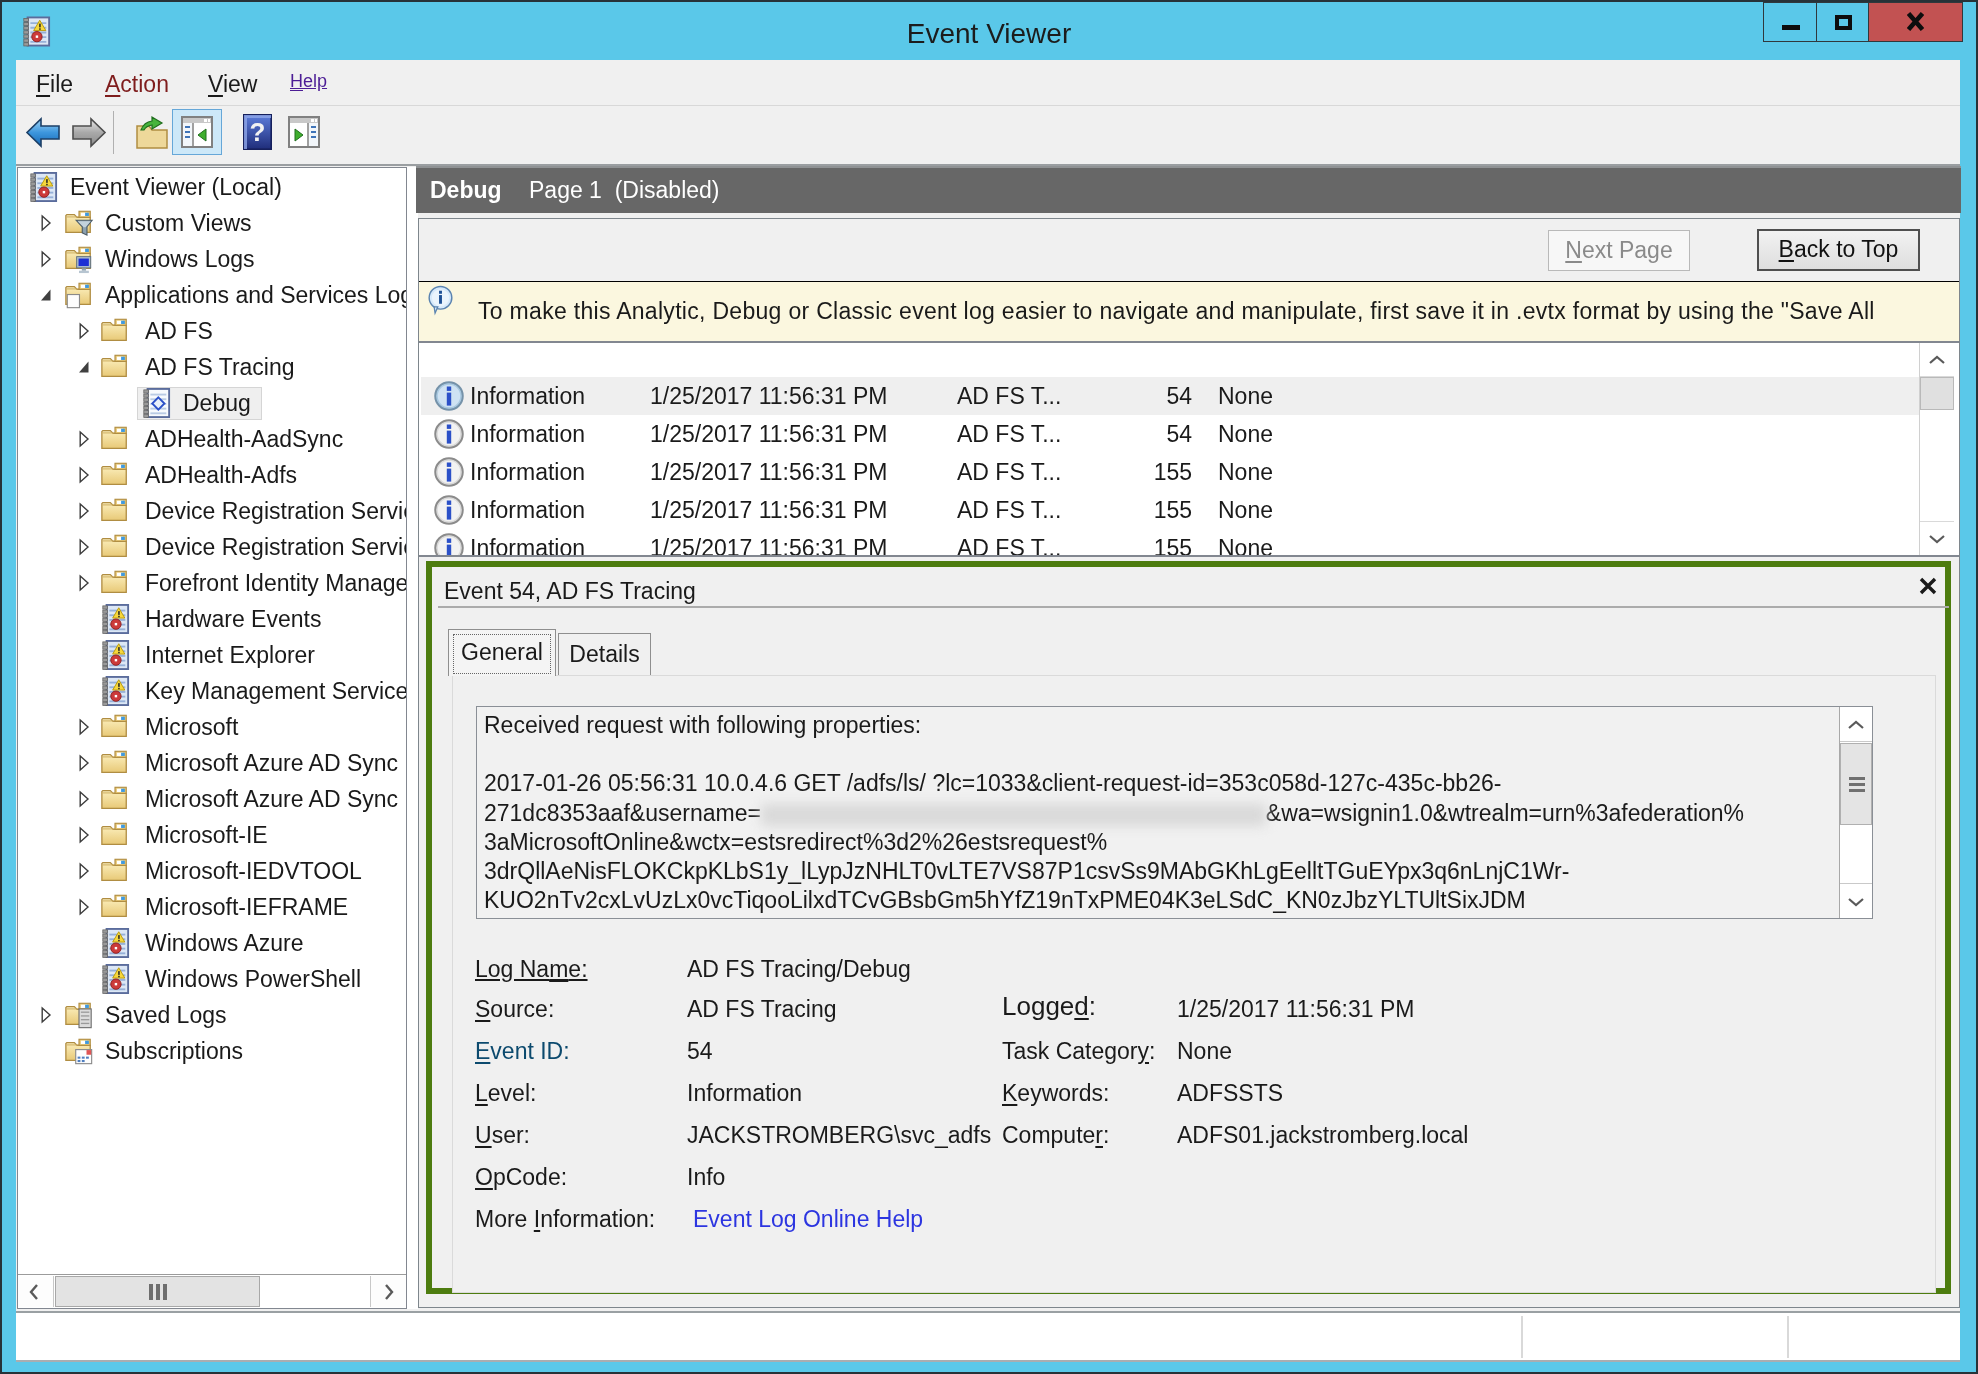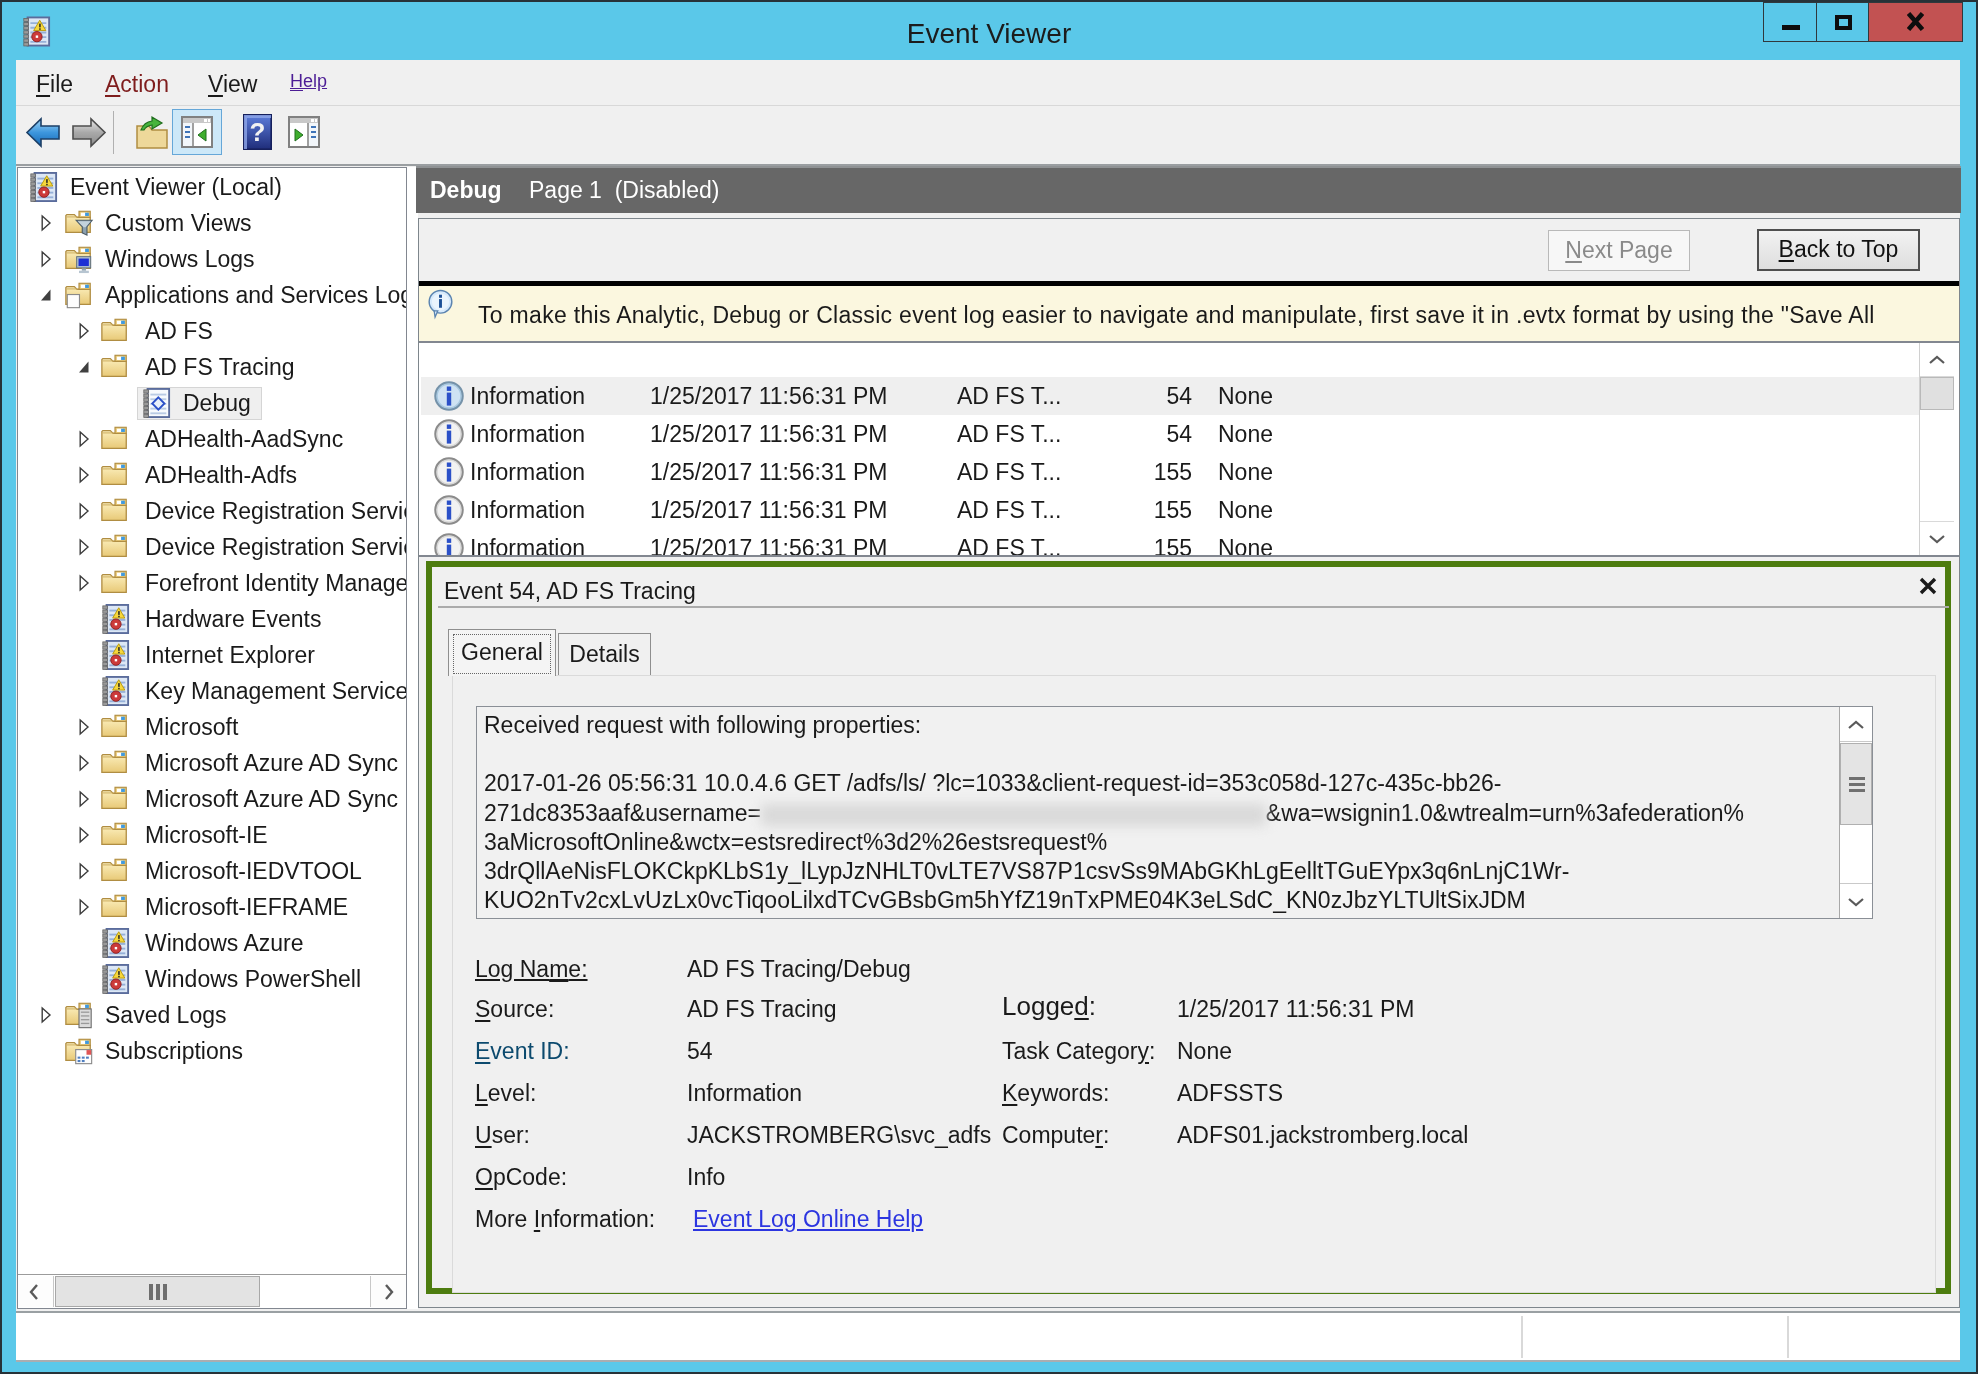--- a/index.html
+++ b/index.html
@@ -447,21 +447,21 @@
 <div class="abs" style="left:416px;top:166px;width:1545px;height:47px;background:#676767;border-top:2px solid #8f9294;box-sizing:border-box;">
   <span class="abs txt" style="left:14px;top:9px;font-size:23px;font-weight:bold;color:#fff;">Debug</span>
   <span class="abs txt" style="left:113px;top:9px;font-size:23px;color:#fff;">Page 1&nbsp;&nbsp;(Disabled)</span>
 </div>
 
 <div class="abs" id="rightbox" style="left:418px;top:218px;width:1542px;height:1090px;background:#f0f0f0;border:1px solid #7e868c;box-sizing:border-box;">
 
 <div style="position:absolute;left:1129px;top:11px;width:142px;height:41px;background:#f7f7f7;border:1px solid #b9b9b9;box-sizing:border-box;font-size:23px;color:#8a8a8a;text-align:center;line-height:38px;"><u>N</u>ext Page</div>
 <div style="position:absolute;left:1338px;top:10px;width:163px;height:42px;background:linear-gradient(#f2f2f2,#dedede);border:2px solid #4f4f4f;box-sizing:border-box;font-size:23px;color:#111;text-align:center;line-height:37px;"><u>B</u>ack to Top</div>
 
-<div style="position:absolute;left:0px;top:62px;width:1540px;height:60px;background:#fbf7df;border-top:5px solid #000000;box-sizing:border-box;">
+<div style="position:absolute;left:0px;top:62px;width:1540px;height:60px;background:#fbf7df;border-top:1px solid #000000;box-sizing:border-box;">
  <svg style="position:absolute;left:7px;top:3px" width="29" height="31" viewBox="0 0 32 34">
         <use href="#ibubble"></use>
       </svg>
  <span style="position:absolute;left:59px;top:16px;font-size:23px;letter-spacing:0.3px;color:#1a1a1a;white-space:pre;">To make this Analytic, Debug or Classic event log easier to navigate and manipulate, first save it in .evtx format by using the "Save All</span>
 </div>
 
 <div style="position:absolute;left:0px;top:122px;width:1540px;height:216px;background:#fff;border-top:2px solid #828790;border-bottom:2px solid #828790;box-sizing:border-box;overflow:hidden;">
 <div style="position:absolute;left:2px;top:34px;width:1498px;height:38px;background:#efefef;font-size:23px;line-height:38px;color:#1a1a1a;">
  <svg style="position:absolute;left:12px;top:3px" width="32" height="32" viewBox="0 0 32 32">
           <use href="#infocsel"></use>
@@ -574,21 +574,21 @@
 <div style="position:absolute;left:234px;top:404px;font-size:23px;color:#1a1a1a;white-space:pre;">Information</div>
 <div style="position:absolute;left:549px;top:404px;font-size:23px;color:#1a1a1a;white-space:pre;"><u>K</u>eywords:</div>
 <div style="position:absolute;left:724px;top:404px;font-size:23px;color:#1a1a1a;white-space:pre;">ADFSSTS</div>
 <div style="position:absolute;left:22px;top:446px;font-size:23px;color:#1a1a1a;white-space:pre;"><u>U</u>ser:</div>
 <div style="position:absolute;left:234px;top:446px;font-size:23px;color:#1a1a1a;white-space:pre;">JACKSTROMBERG\svc_adfs</div>
 <div style="position:absolute;left:549px;top:446px;font-size:23px;color:#1a1a1a;white-space:pre;">Compute<u>r</u>:</div>
 <div style="position:absolute;left:724px;top:446px;font-size:23px;color:#1a1a1a;white-space:pre;">ADFS01.jackstromberg.local</div>
 <div style="position:absolute;left:22px;top:488px;font-size:23px;color:#1a1a1a;white-space:pre;"><u>O</u>pCode:</div>
 <div style="position:absolute;left:234px;top:488px;font-size:23px;color:#1a1a1a;white-space:pre;">Info</div>
 <div style="position:absolute;left:22px;top:530px;font-size:23px;color:#1a1a1a;white-space:pre;">More <u>I</u>nformation:</div>
-<div style="position:absolute;left:240px;top:530px;font-size:23px;color:#2c35e0;text-decoration:underline;white-space:pre;">Event Log Online Help</div>
+<div style="position:absolute;left:240px;top:530px;font-size:23px;color:#2c35e0;white-space:pre;">Event Log Online Help</div>
       </div>
  <div style="position:absolute;left:16px;top:62px;width:108px;height:47px;background:#f4f4f4;border:1px solid #8e8e8e;border-bottom:none;box-sizing:border-box;font-size:23px;color:#1a1a1a;text-align:center;line-height:44px;">
   <div style="position:absolute;left:4px;top:4px;right:4px;bottom:2px;border:1px dotted #666;"></div>General</div>
  <div style="position:absolute;left:126px;top:66px;width:93px;height:42px;background:#f0f0f0;border:1px solid #8e8e8e;border-bottom:none;box-sizing:border-box;font-size:23px;color:#1a1a1a;text-align:center;line-height:40px;">Details</div>
 </div>
 </div>
 
 <div class="abs" style="left:16px;top:1311px;width:1944px;height:51px;background:#fff;border-top:2px solid #9aa0a3;border-bottom:2px solid #a9adb0;box-sizing:border-box;"></div>
 <div class="abs" style="left:1521px;top:1316px;width:2px;height:42px;background:#d9d9d9;"></div>
 <div class="abs" style="left:1787px;top:1316px;width:2px;height:42px;background:#d9d9d9;"></div>

